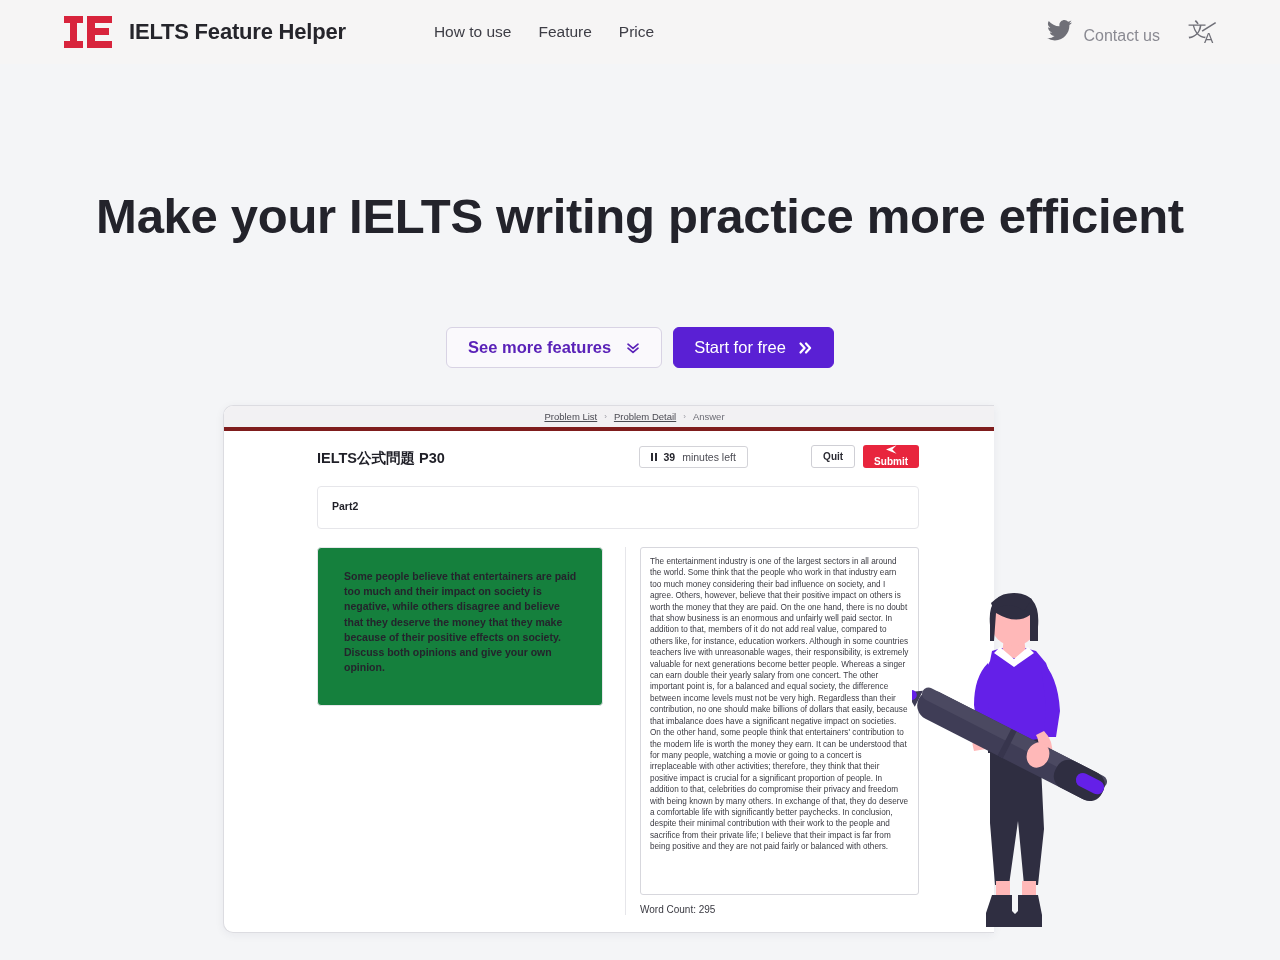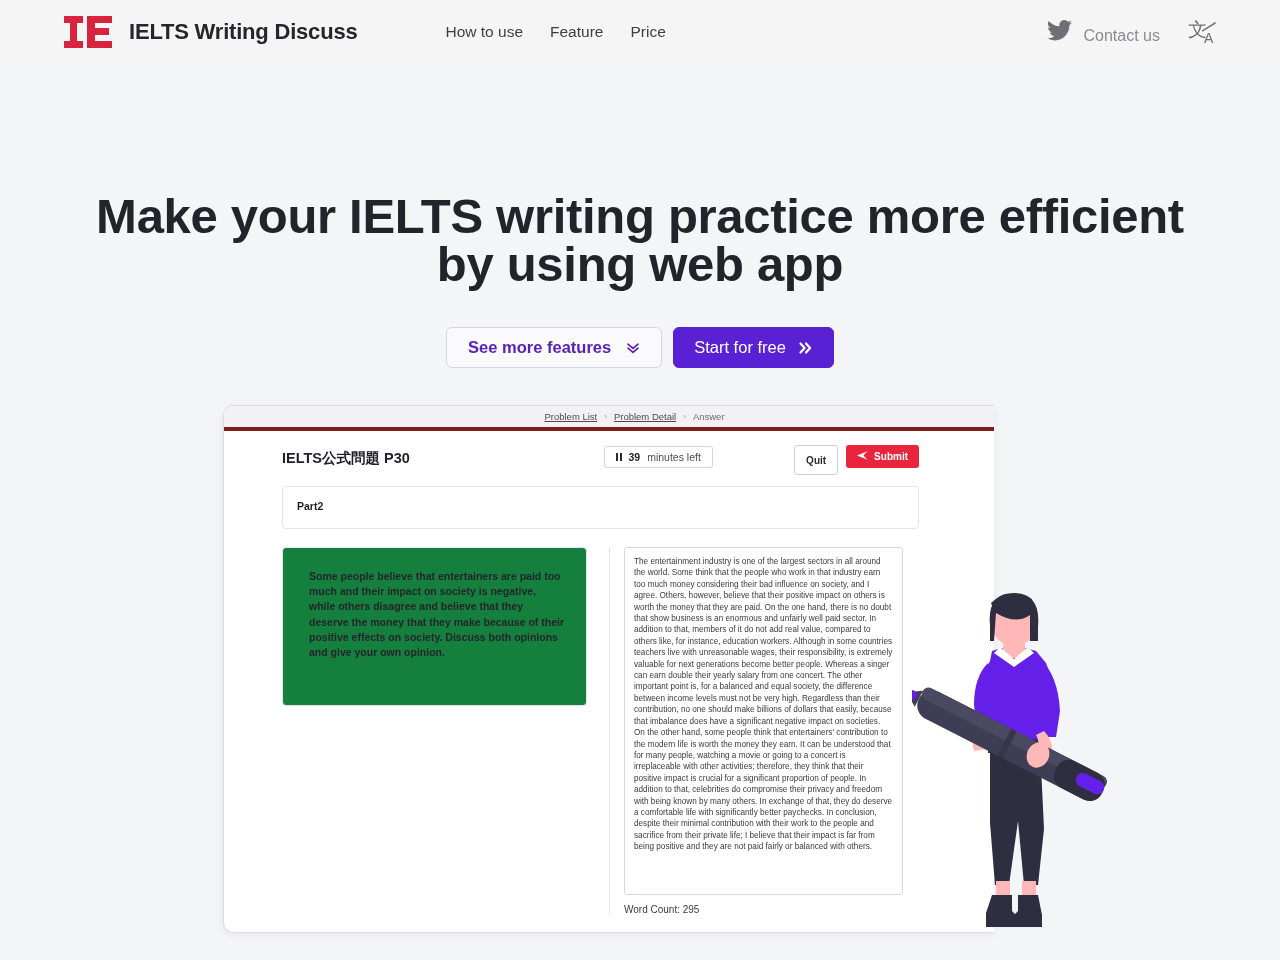--- a/index.html
+++ b/index.html
@@ -83,45 +83,45 @@
   }
   .mockup-chrome{
     height:25px; background:#f2f1f3; border-bottom:4px solid #7f1d1d;
     display:flex; align-items:center; padding-left:51px;justify-content:center;
   }
   .breadcrumb{ display:flex; align-items:center; gap:7px; font-size:9.5px; }
   .crumb-link{ color:#4a4a52; text-decoration:underline; cursor:pointer; }
   .crumb-sep{ color:#9b9ba3; font-size:8px; }
   .crumb-current{ color:#6d6d75; }
 
-  .mock-body{ padding:0 75px 0 58px; }
+  .mock-body{ padding:0 75px 0 58px;margin-left:35px; }
   .mock-titlerow{
     display:flex; align-items:center; height:55px;
     padding-left:0; position:relative;
   }
   .mock-title{ font-size:14.5px; font-weight:bold; color:#1f1f27; }
   .timer{
     position:absolute; left:322px; top:15px;
     height:22px; padding:0 11px; display:flex; align-items:center; gap:7px;
     border:1px solid #d3d3d8; border-radius:3px; background:#fff;
     font-size:10.5px; color:#4c4c54;
   }
   .pause-ico{ display:inline-flex; gap:1.5px; }
   .pause-ico i{ display:block; width:2px; height:8px; background:#2b2b33; }
   .timer-num{ font-weight:bold; color:#1f1f27; font-size:10.5px; }
   .mock-actions{ position:absolute; right:0; top:14px; display:flex; gap:8px; }
   .quit-btn{
-    height:30px; padding:0 11px; display:flex; align-items:center;
+    height:23px; padding:0 11px; display:flex; align-items:center;
     border:1px solid #cfcfd5; border-radius:3px; background:#fff;
     font-size:10px; font-weight:bold; color:#2b2b33; cursor:pointer;
   }
   .submit-btn{
-    height:23px; padding:0 11px; display:flex; align-items:center; gap:6px;
+    height:23px; padding:0 11px; display:flex; align-items:center; 
     background:#e8253d; border-radius:3px; color:#fff;
-    font-size:10px; font-weight:bold; cursor:pointer;
+    font-size:10px; font-weight:bold; cursor:pointer;flex-direction:column;
   }
 
   .part-card{
     border:1px solid #e6e6ea; border-radius:4px; background:#fff;
     padding:13px 14px 16px 14px;
   }
   .part-label{ font-size:10.5px; font-weight:bold; color:#1f1f27; }
   .part-desc{ font-size:10.5px; color:#3f3f47; margin-top:14px; }
 
   .panes{ display:flex; gap:22px; margin-top:18px; }
@@ -160,21 +160,21 @@
   <div class="brand">
     <div class="logo-mark">
       <span class="bar i-top"></span>
         <span class="bar i-mid"></span>
         <span class="bar i-bot"></span>
       <span class="bar e-stem"></span>
         <span class="bar e-top"></span>
       <span class="bar e-mid"></span>
         <span class="bar e-bot"></span>
     </div>
-    <div class="brand-name">IELTS Writing Discuss</div>
+    <div class="brand-name">IELTS Feature Helper</div>
   </div>
 
   <nav class="main-nav">
     <a class="nav-link">How to use</a>
     <a class="nav-link">Feature</a>
     <a class="nav-link">Price</a>
   </nav>
 
   <div class="header-right">
     <div class="contact">
@@ -190,21 +190,20 @@
         <text x="0" y="18" font-family="DejaVu Sans, sans-serif" font-size="19" fill="#6f6f77">文</text>
         <text x="16" y="25" font-family="Liberation Sans, sans-serif" font-size="14" fill="#6f6f77">A</text>
         <rect x="13" y="8" width="16" height="1.6" fill="#6f6f77" transform="rotate(-32 21 9)"></rect>
       </svg>
     </div>
   </div>
 </div>
 
 <div class="hero-title">
   <div>Make your IELTS writing practice more efficient</div>
-  <div>by using web app</div>
 </div>
 
 <div class="cta-row">
   <div class="btn btn-outline">
     <span>See more features</span>
     <span class="chev">
       <svg width="14" height="14" viewBox="0 0 14 14" aria-hidden="true">
         <path d="M2 3.2 L7 7.4 L12 3.2" fill="none" stroke="#5a22b8" stroke-width="1.7" stroke-linecap="round" stroke-linejoin="round"></path>
         <path d="M2 7.2 L7 11.4 L12 7.2" fill="none" stroke="#5a22b8" stroke-width="1.7" stroke-linecap="round" stroke-linejoin="round"></path>
       </svg>

